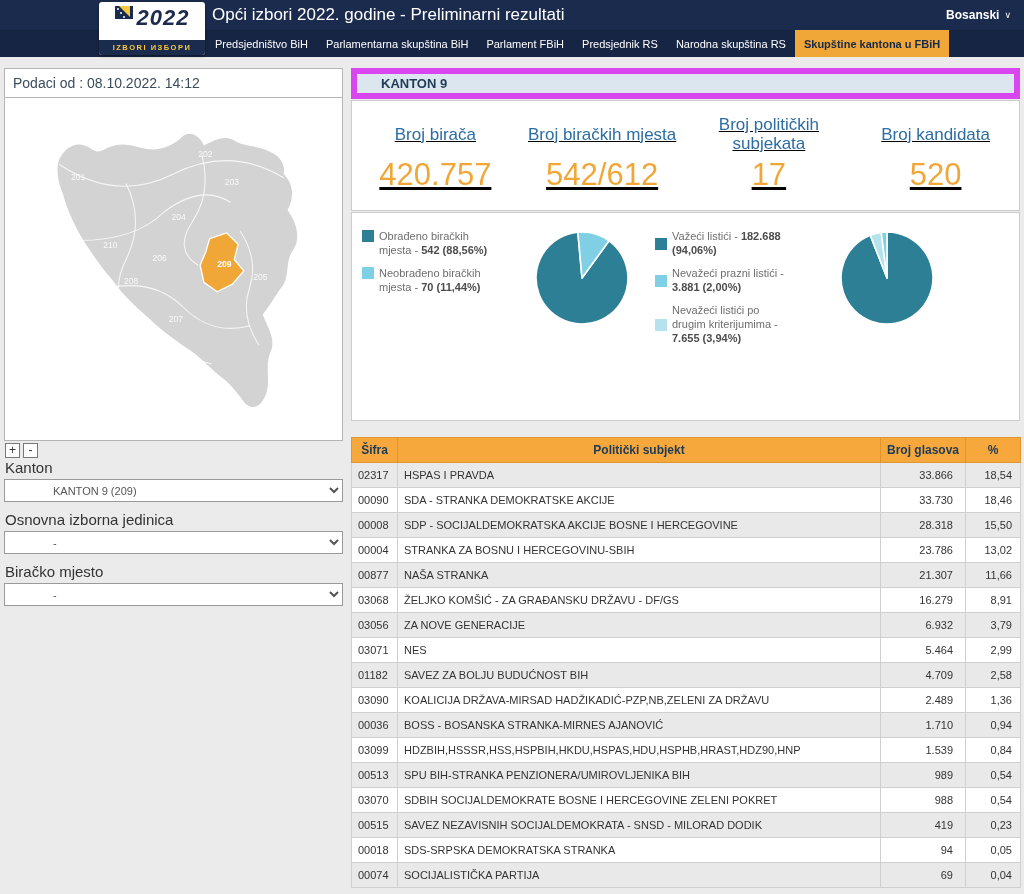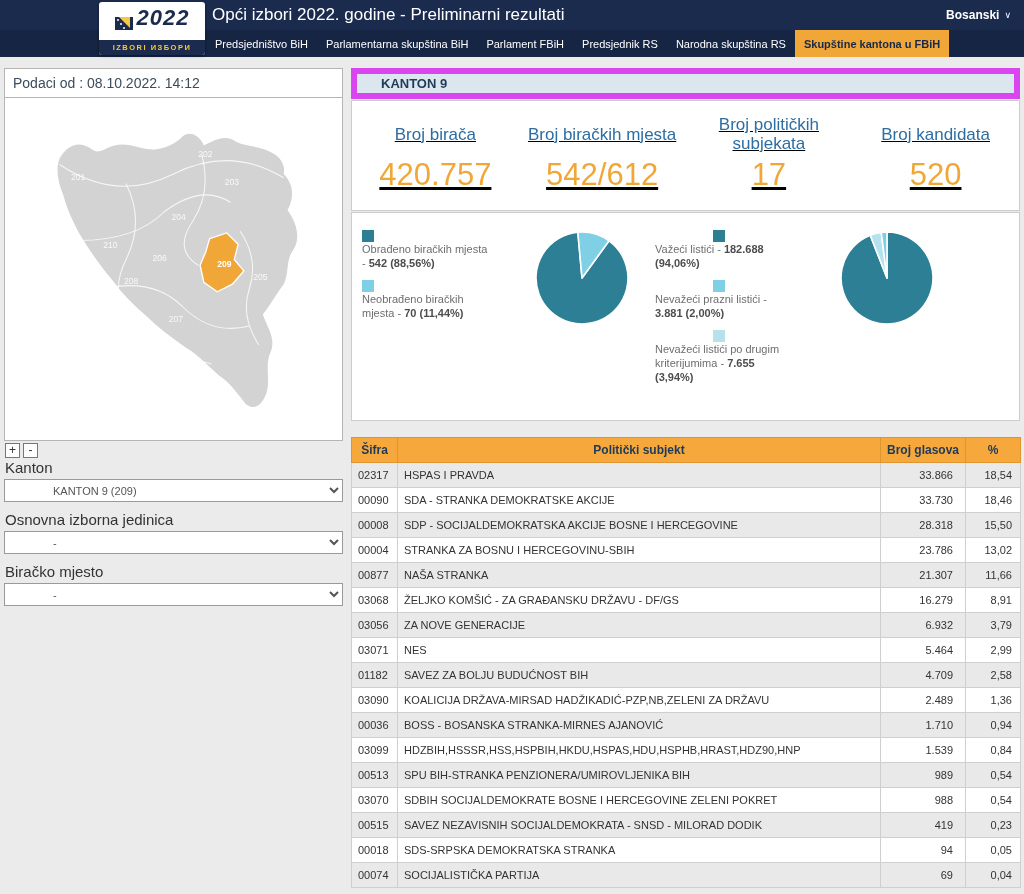--- a/index.html
+++ b/index.html
@@ -5,21 +5,21 @@
 <style>
   html,body{margin:0;padding:0;}
   body{width:1024px;height:894px;background:#ebebeb;font-family:"Liberation Sans",sans-serif;position:relative;overflow:hidden;}
 
   
   .header{position:absolute;left:0;top:0;width:1024px;height:57px;background:#1b2b4e;z-index:2;}
   .nav{position:absolute;left:0;top:30px;width:1024px;height:27px;background:rgba(0,0,0,.12);box-sizing:border-box;padding-left:206px;display:flex;}
   .nav-tab{display:flex;align-items:center;padding:0 9px;color:#fff;font-size:11px;cursor:pointer;white-space:nowrap;}
   .nav-tab.active{background:#f0a738;color:#16294a;font-weight:bold;}
   .logo-box{position:absolute;left:99px;top:2px;width:106px;height:53px;background:#fff;border-radius:3px;box-shadow:0 1px 3px rgba(0,0,0,.45);z-index:6;display:flex;flex-direction:column;align-items:center;padding-top:4px;box-sizing:border-box;cursor:pointer;}
-  .logo-year-row{display:flex;align-items:flex-end;gap:4px;}
+  .logo-year-row{display:flex;align-items:flex-start;gap:4px;}
   .logo-year{color:#1b2b4e;font-weight:bold;font-style:italic;font-size:22px;letter-spacing:1px;line-height:24px;}
   .logo-band{margin-top:auto;width:100%;background:#1b2b4e;color:#f6c83f;font-size:7.5px;font-weight:bold;letter-spacing:1.5px;text-align:center;padding:3px 0;border-radius:0 0 3px 3px;box-sizing:border-box;}
   .header-title{position:absolute;left:212px;top:5px;color:#fff;font-size:17px;white-space:nowrap;}
   .lang{position:absolute;right:13px;top:8px;color:#fff;font-size:12px;font-weight:bold;cursor:pointer;display:flex;align-items:center;gap:5px;z-index:7;}
   .lang .chev{font-size:9px;font-weight:normal;}
 
   
   .podaci-box{position:absolute;left:4px;top:68px;width:339px;height:30px;background:#fff;border:1px solid #b5b5b5;box-sizing:border-box;display:flex;align-items:center;padding-left:8px;font-size:14px;color:#3c4c5c;}
   .map-box{position:absolute;left:4px;top:97px;width:339px;height:344px;background:#fff;border:1px solid #b5b5b5;box-sizing:border-box;}
   .map-svg{width:100%;height:100%;display:block;}
@@ -39,21 +39,21 @@
   .kanton-bar{position:absolute;left:351px;top:68px;width:669px;height:31px;background:#dbe6ef;border:6px solid #d946ef;box-sizing:border-box;display:flex;align-items:center;padding-left:24px;font-size:13px;font-weight:bold;color:#1f3b57;}
   .stats-panel{position:absolute;left:351px;top:100px;width:669px;height:111px;background:#fff;border:1px solid #ccc;box-sizing:border-box;display:flex;text-decoration:underline;}
   .stat{flex:1;display:flex;flex-direction:column;align-items:center;padding-top:13px;}
   .stat-label{color:#2d6da3;font-size:17px;line-height:19px;height:40px;display:flex;align-items:center;justify-content:center;text-align:center;max-width:150px;}
   .stat-value{color:#f0a738;font-size:31px;line-height:34px;margin-top:4px;}
 
   .pies-panel{position:absolute;left:351px;top:212px;width:669px;height:209px;background:#fff;border:1px solid #ccc;box-sizing:border-box;}
   .legend{position:absolute;font-size:11px;color:#6e6e6e;line-height:14px;}
   .legend-0{left:10px;top:16px;width:128px;}
   .legend-1{left:303px;top:16px;width:132px;}
-  .legend-item{display:flex;margin-bottom:9px;align-items:flex-start;flex-direction:column;}
+  .legend-item{display:flex;margin-bottom:9px;align-items:flex-start;}
   .legend-1 .legend-item{align-items:center;}
   .legend-swatch{flex:0 0 12px;width:12px;height:12px;margin-right:5px;margin-top:1px;}
   .legend-value{font-weight:bold;color:#4d4d4d;}
   .pie{position:absolute;width:96px;height:96px;}
   .pie-0{left:182px;top:17px;}
   .pie-1{left:487px;top:17px;}
   .pie svg{width:100%;height:100%;display:block;}
 
   
   .results-table{position:absolute;left:351px;top:437px;width:669px;border-collapse:collapse;font-size:11px;table-layout:fixed;background:#fff;}

